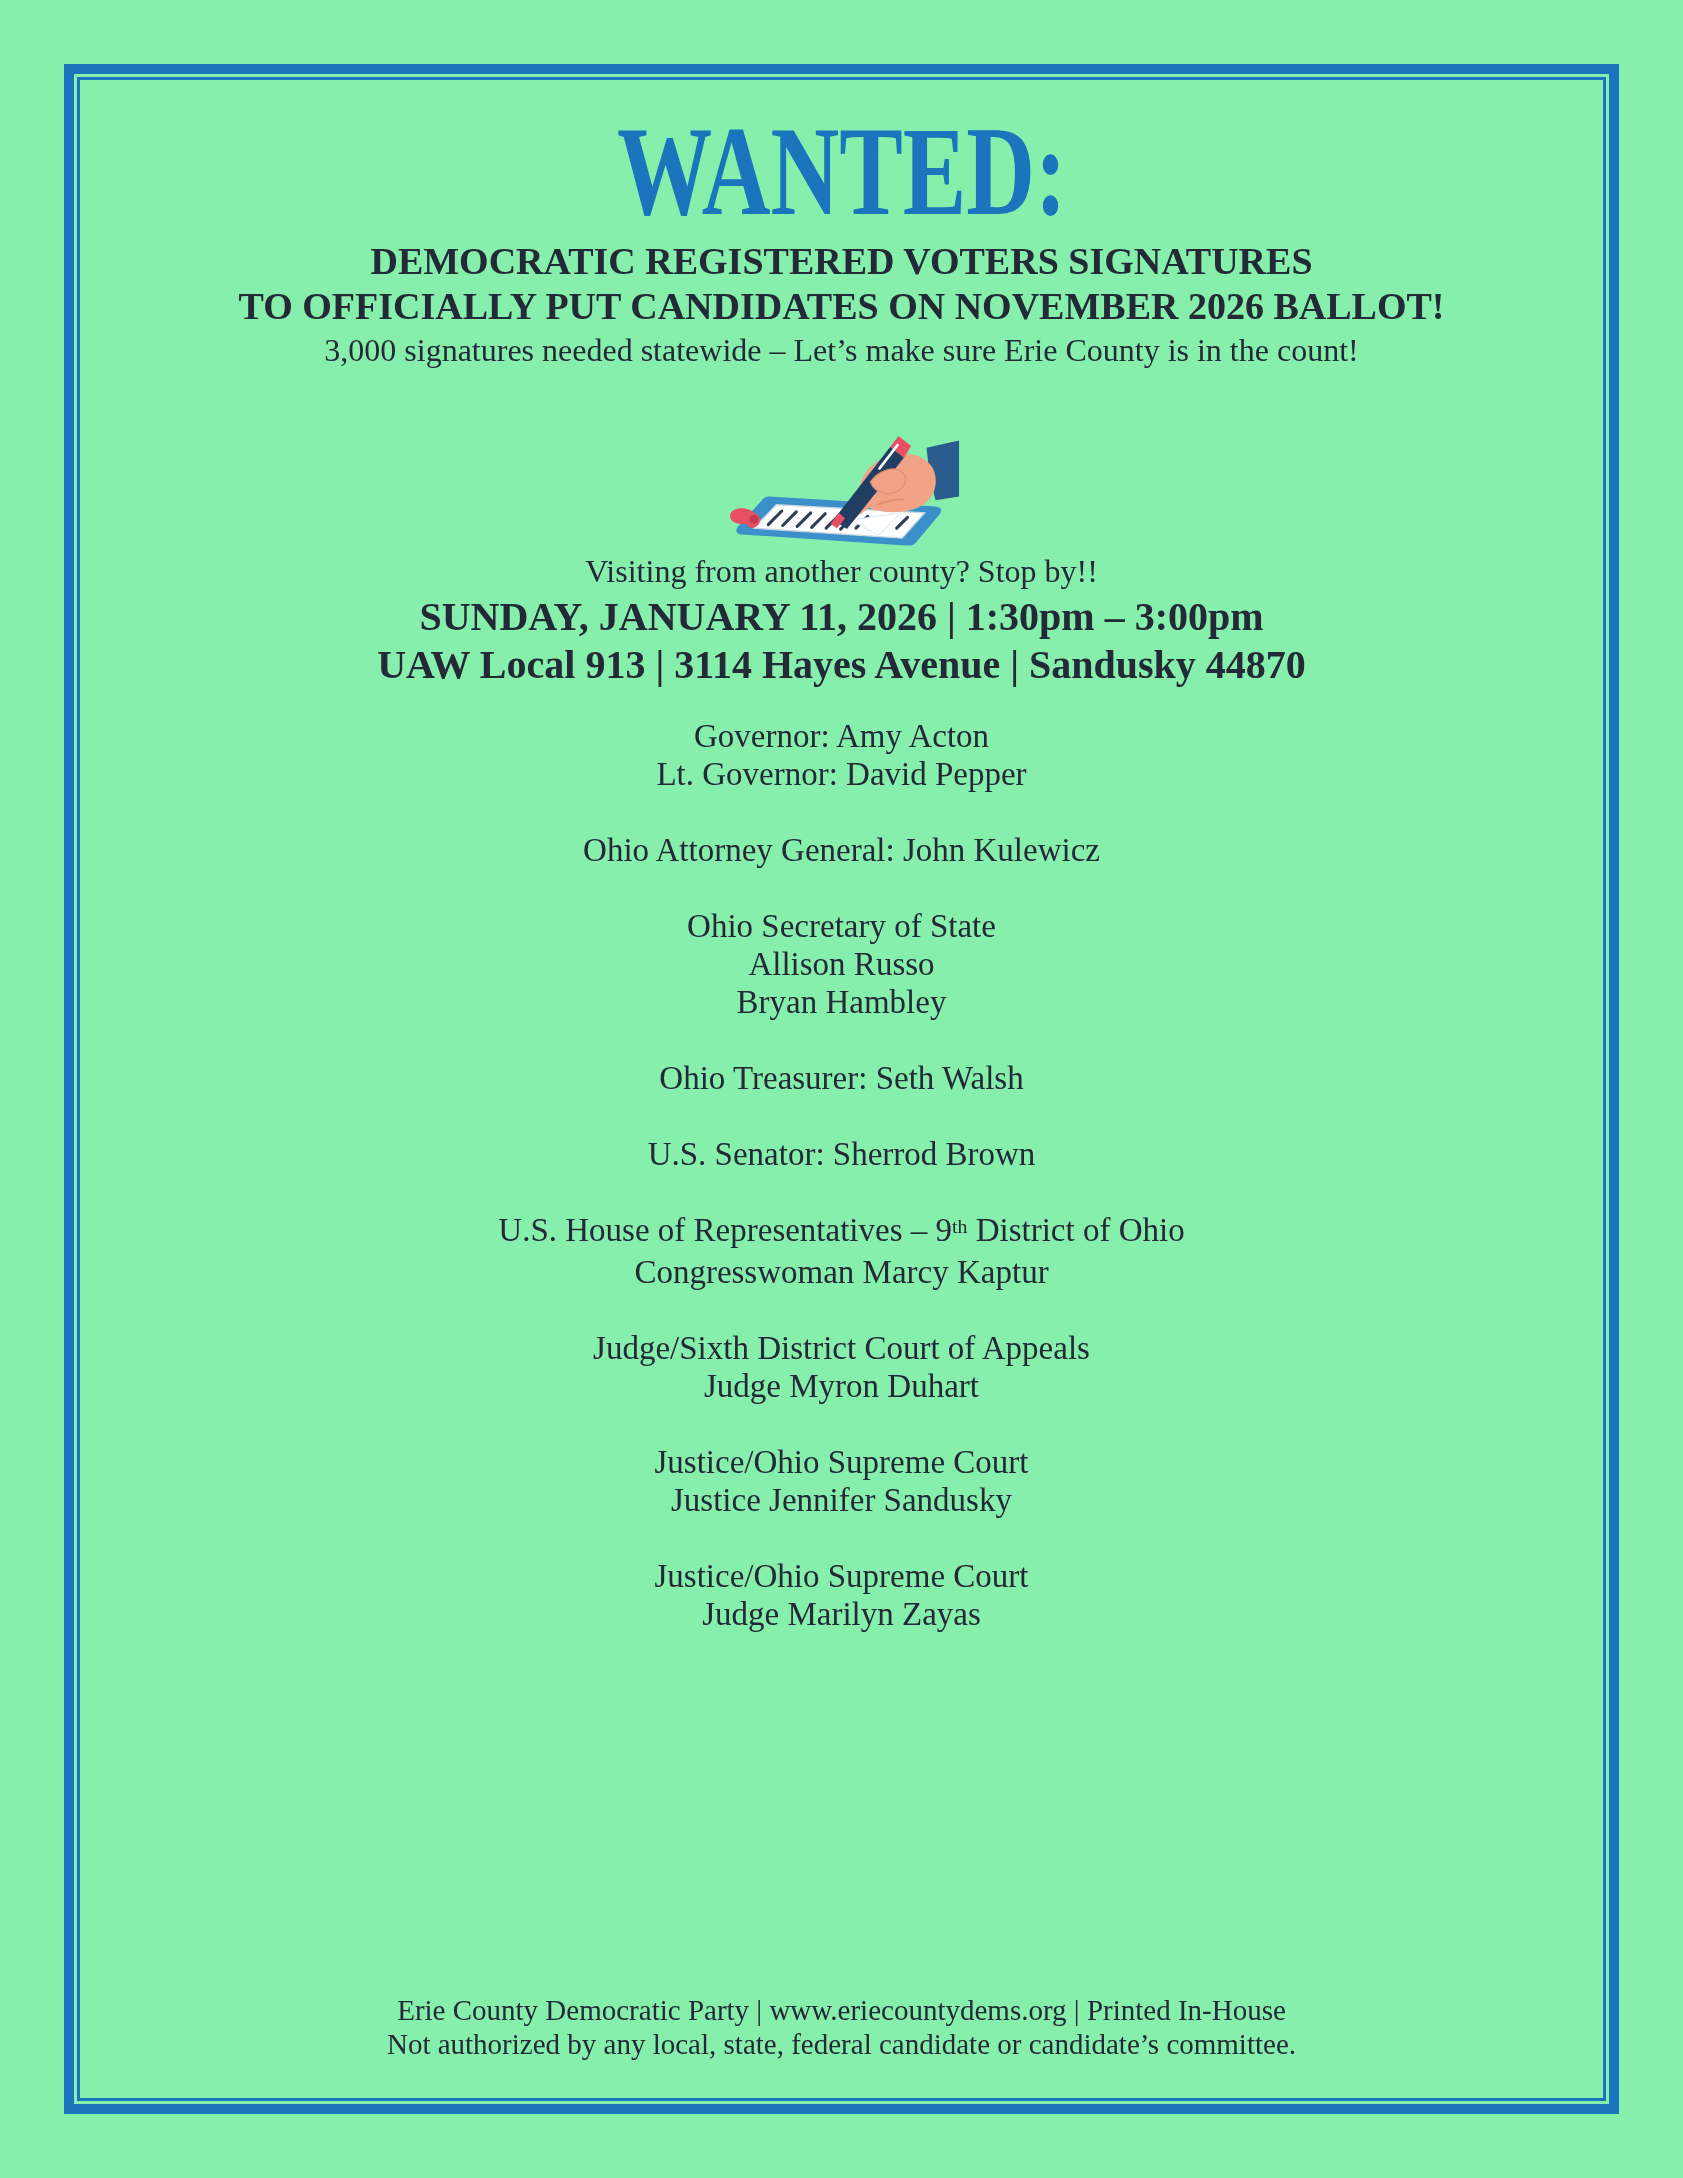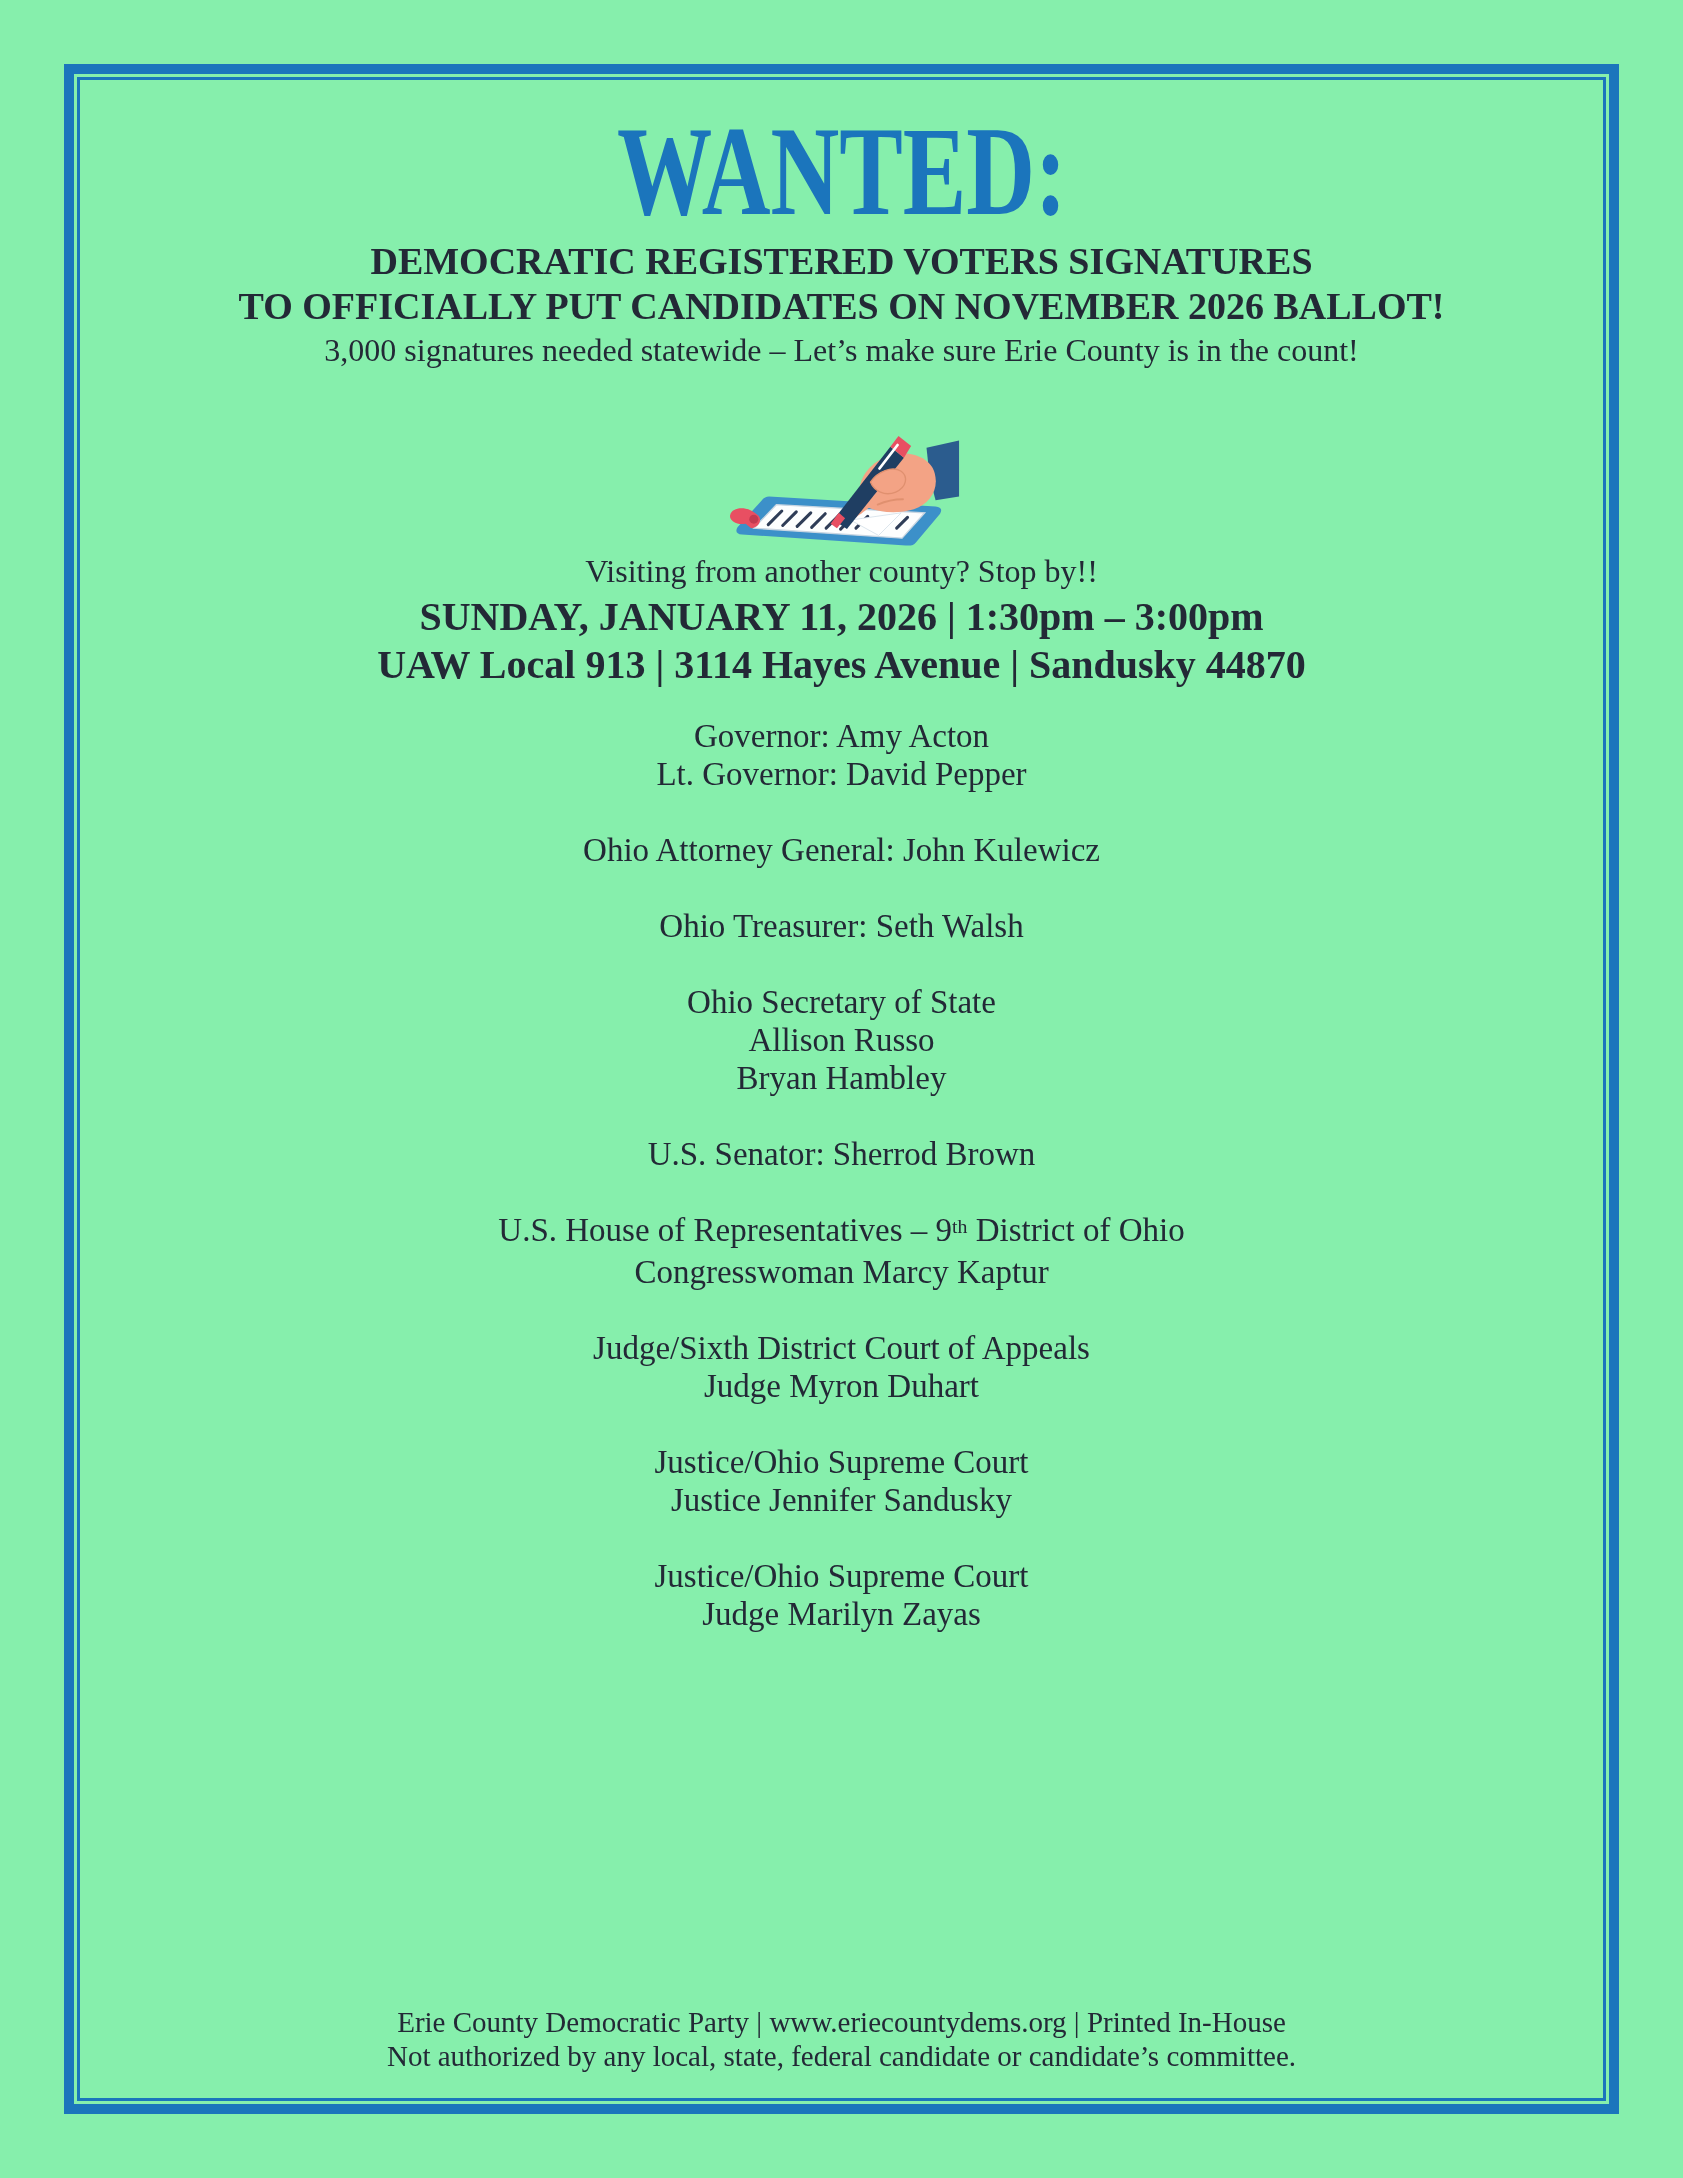--- a/index.html
+++ b/index.html
@@ -69,21 +69,21 @@
   .cgroup:last-child{margin-bottom:0;}
   .cline{
     font-size:33px;line-height:38px;white-space:nowrap;
   }
   .cline sup{
     font-size:0.6em;
     vertical-align:baseline;
     position:relative;top:-0.42em;
   }
   .footer{
-    position:absolute;left:0;right:0;bottom:105px;
+    position:absolute;left:0;right:0;bottom:117px;
     text-align:center;
   }
   .footer div{
     font-size:29px;line-height:34px;white-space:nowrap;
   }
 </style>
 </head>
 <body>
 
 <div class="page">
@@ -149,26 +149,26 @@
 
     <div class="candidates" id="candidate-list">
         <div class="cgroup">
           <div class="cline">Governor: Amy Acton</div>
           <div class="cline">Lt. Governor: David Pepper</div>
         </div>
         <div class="cgroup">
           <div class="cline">Ohio Attorney General: John Kulewicz</div>
         </div>
         <div class="cgroup">
-          <div class="cline">Ohio Treasurer: Seth Walsh</div>
-        </div>
-        <div class="cgroup">
           <div class="cline">Ohio Secretary of State</div>
           <div class="cline">Allison Russo</div>
           <div class="cline">Bryan Hambley</div>
+        </div>
+        <div class="cgroup">
+          <div class="cline">Ohio Treasurer: Seth Walsh</div>
         </div>
         <div class="cgroup">
           <div class="cline">U.S. Senator: Sherrod Brown</div>
         </div>
         <div class="cgroup">
           <div class="cline">U.S. House of Representatives – 9<sup>th</sup> District of Ohio</div>
           <div class="cline">Congresswoman Marcy Kaptur</div>
         </div>
         <div class="cgroup">
           <div class="cline">Judge/Sixth District Court of Appeals</div>

